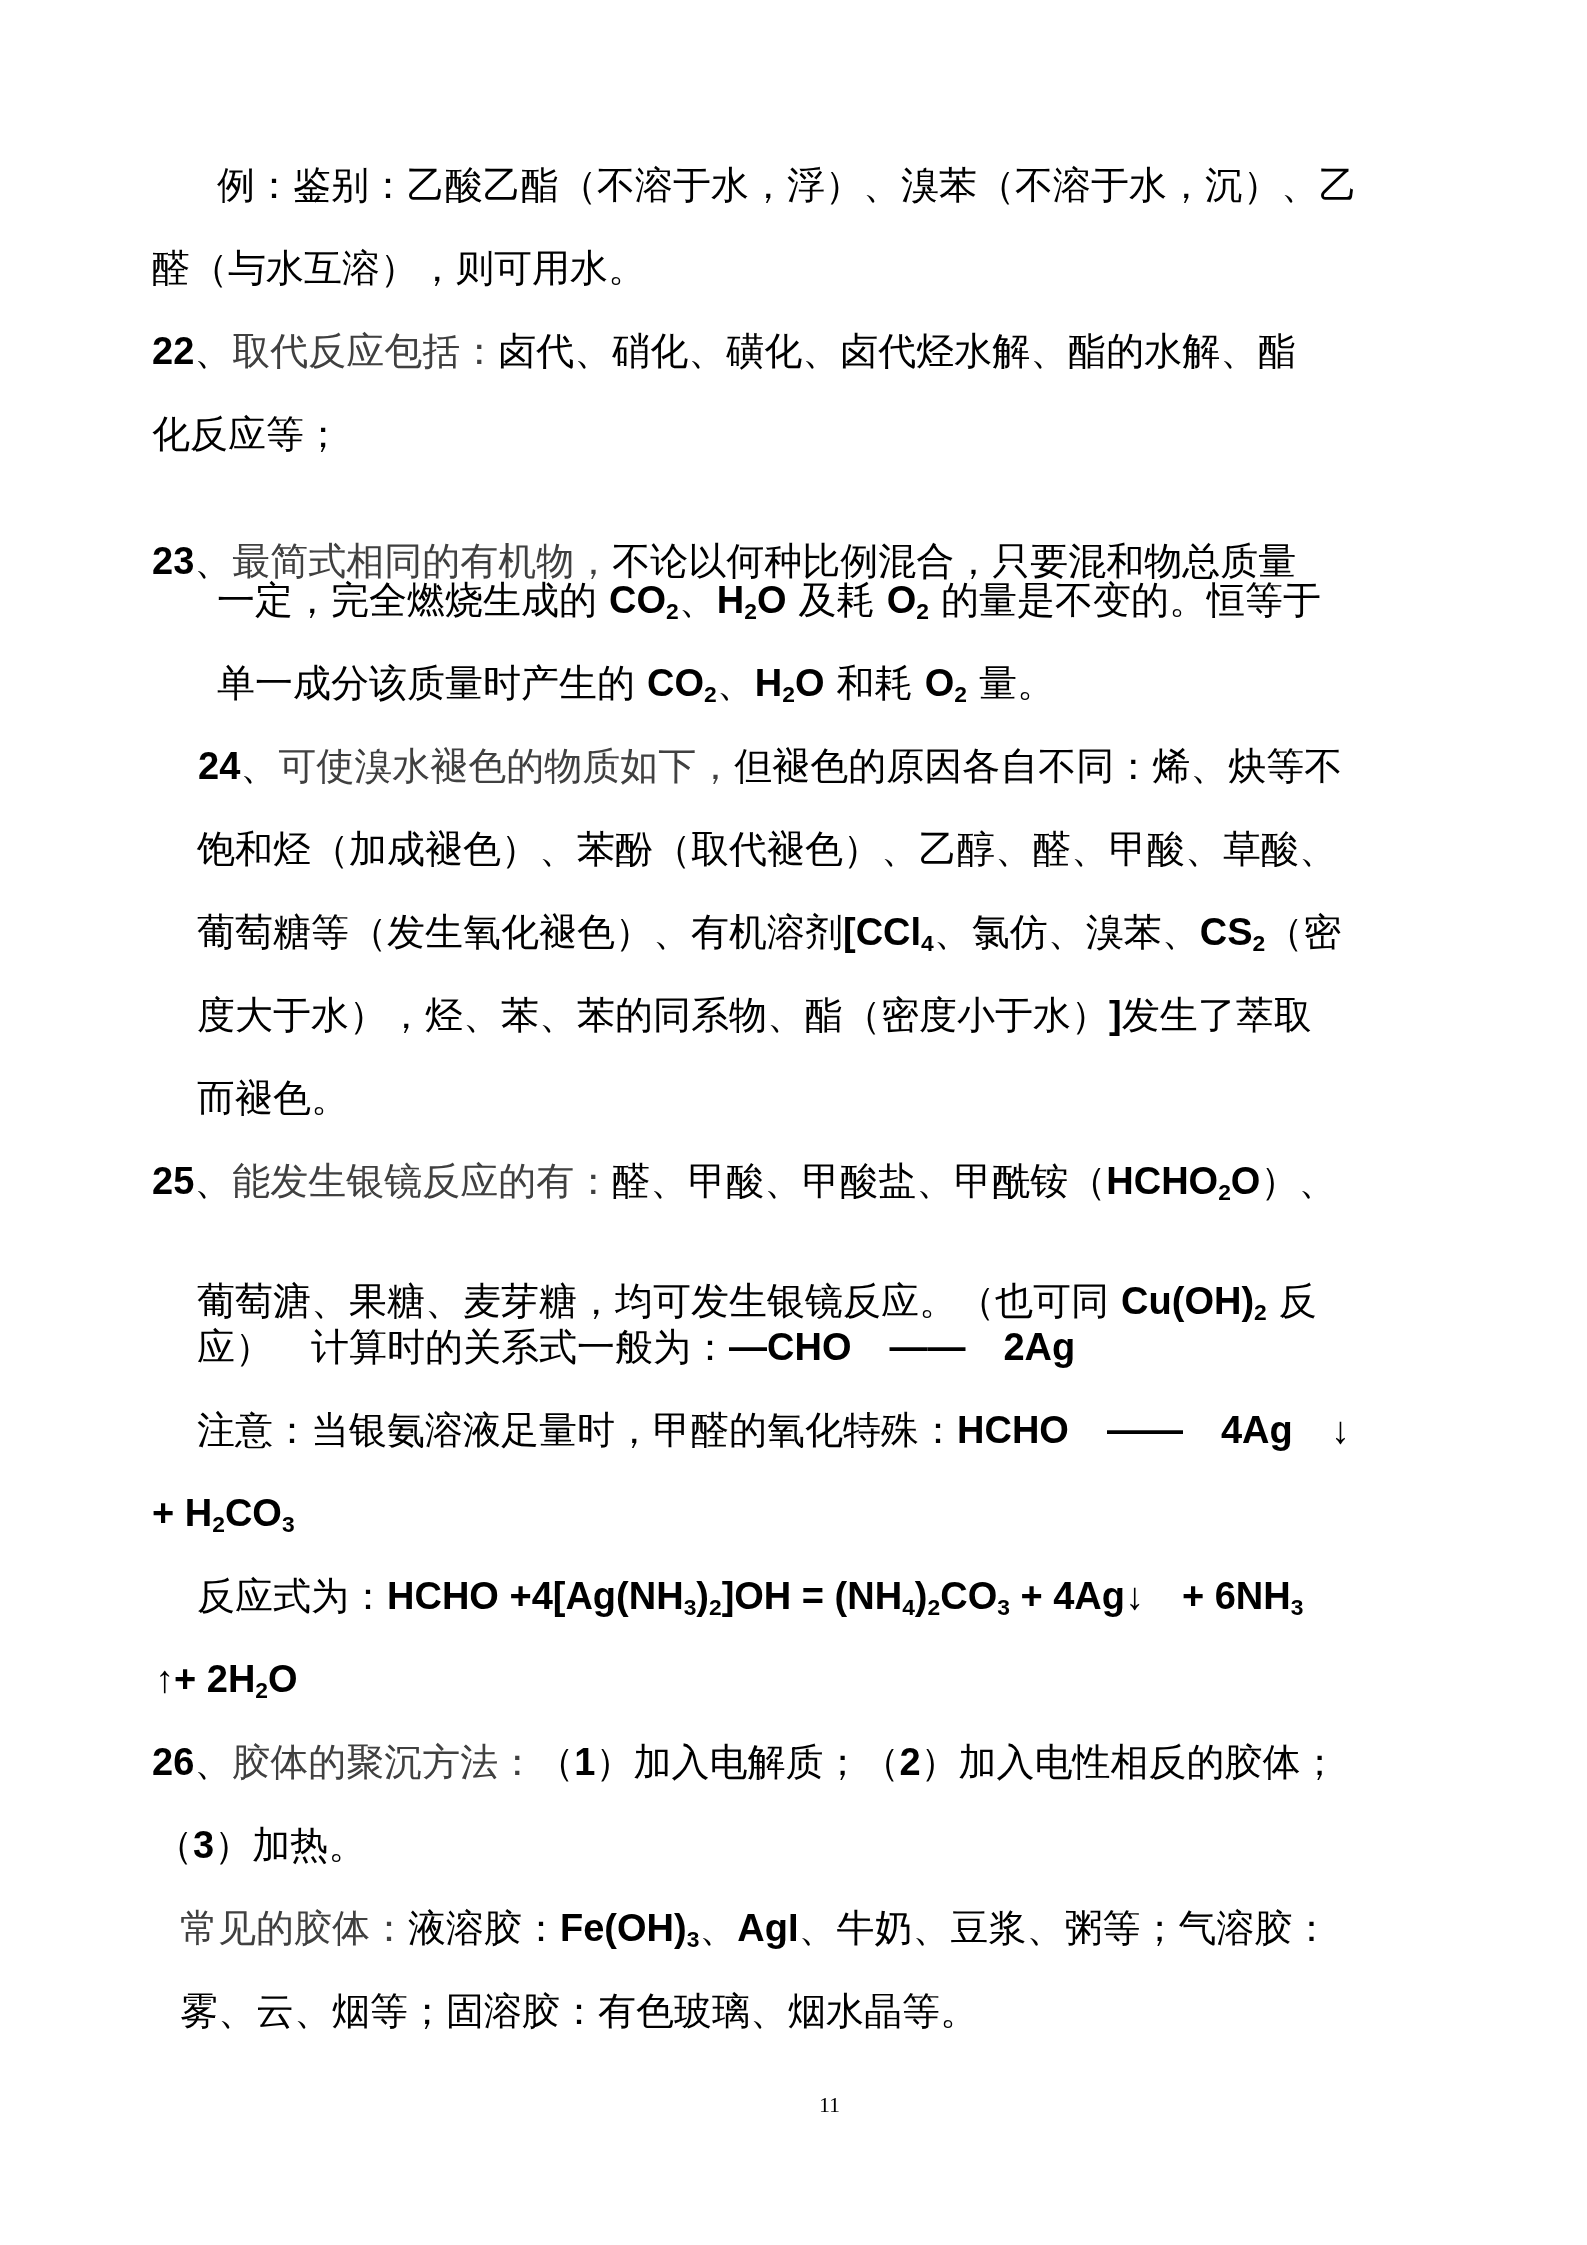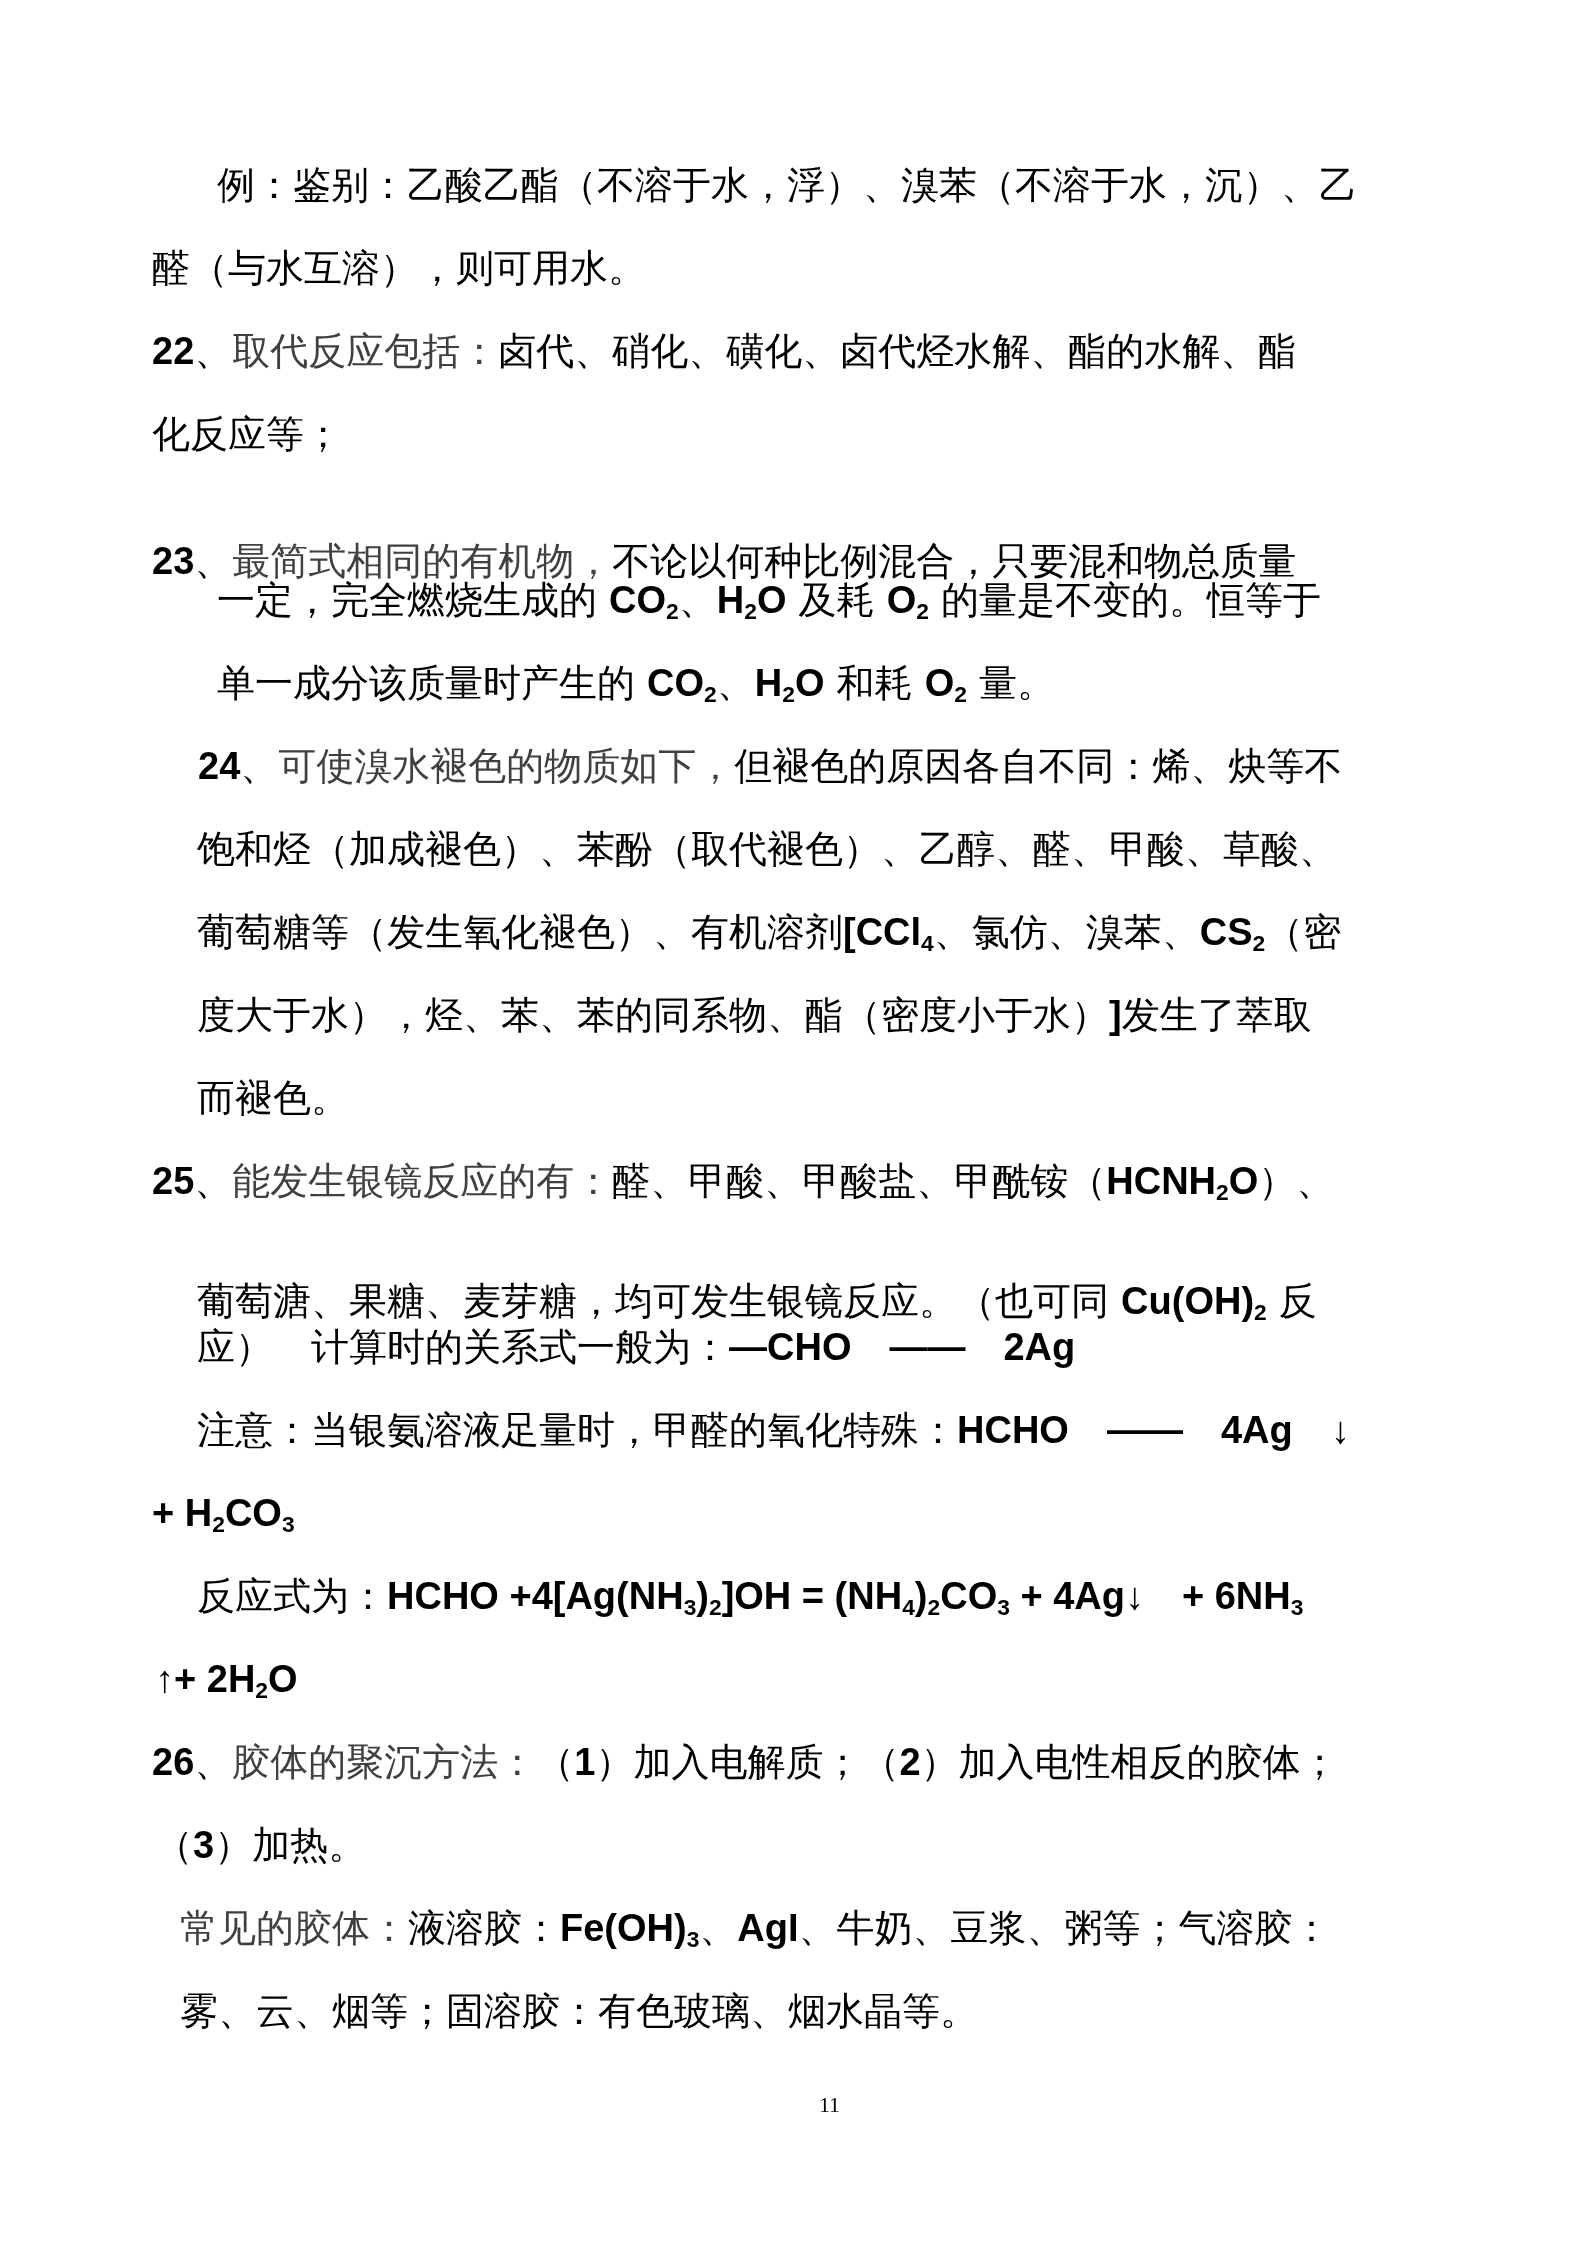--- a/index.html
+++ b/index.html
@@ -39,21 +39,21 @@
 <div class="line" style="left:197px; top:824px;"><span>饱和烃（加成褪色）、苯酚（取代褪色）、乙醇、醛、甲酸、草酸、</span></div>
 <div class="line" style="left:197px; top:907px;">
   <span>葡萄糖等（发生氧化褪色）、有机溶剂</span><span class="b"><span>[CCl</span><sub>4</sub></span><span>、氯仿、溴苯、</span><span class="b"><span>CS</span><sub>2</sub></span><span>（密</span>
 </div>
 <div class="line" style="left:197px; top:990px;">
   <span>度大于水），烃、苯、苯的同系物、酯（密度小于水）</span><span class="b">]</span><span>发生了萃取</span>
 </div>
 <div class="line" style="left:197px; top:1073px;"><span>而褪色。</span></div>
 
 <div class="line" style="left:152px; top:1156px;">
-  <span class="b">25</span><span>、</span><span class="blue">能发生银镜反应的有：</span><span>醛、甲酸、甲酸盐、甲酰铵（</span><span class="b"><span>HCNH</span><sub>2</sub><span>O</span></span><span>）、</span>
+  <span class="b">25</span><span>、</span><span class="blue">能发生银镜反应的有：</span><span>醛、甲酸、甲酸盐、甲酰铵（</span><span class="b"><span>HCHO</span><sub>2</sub><span>O</span></span><span>）、</span>
 </div>
 <div class="line" style="left:197px; top:1236px;margin-top:40px;">
   <span>葡萄溏、果糖、麦芽糖，均可发生银镜反应。（也可同 </span><span class="b"><span>Cu(OH)</span><sub>2</sub></span><span> 反</span>
 </div>
 <div class="line" style="left:197px; top:1322px;">
   <span>应）　计算时的关系式一般为：</span><span class="b">—CHO　——　2Ag</span>
 </div>
 <div class="line" style="left:197px; top:1405px;">
   <span>注意：当银氨溶液足量时，甲醛的氧化特殊：</span><span class="b">HCHO　——　4Ag　↓</span>
 </div>

